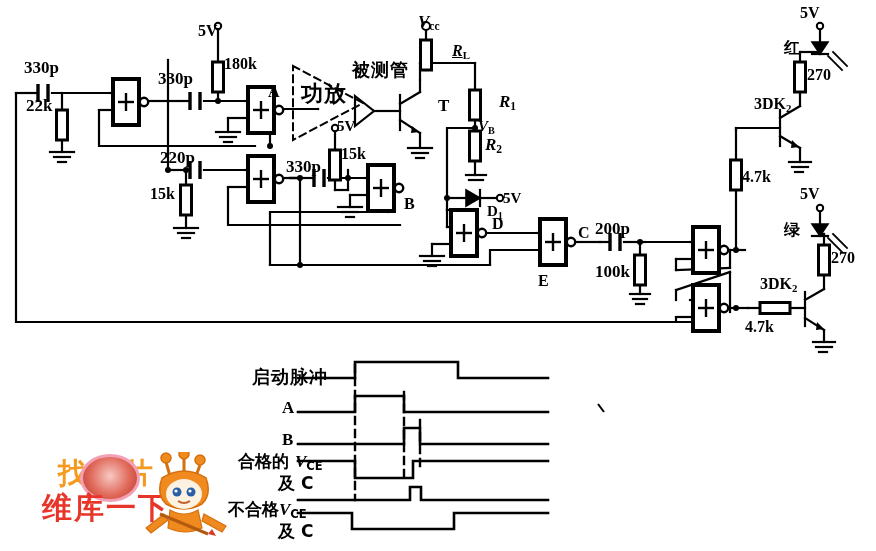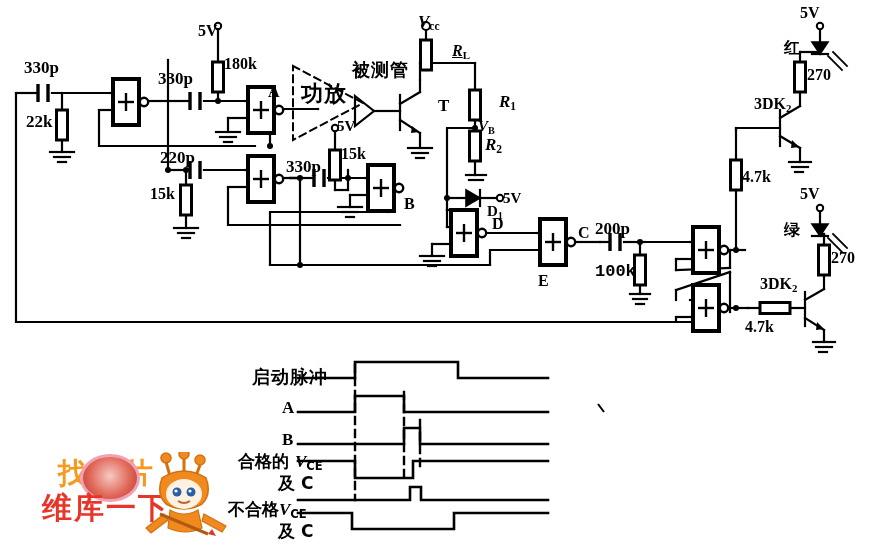--- a/index.html
+++ b/index.html
@@ -334,21 +334,21 @@
 
       <path d="M298 513 L352 513 L352 529 L454 529 L454 513 L548 513"></path>
     </g>
 
     <g stroke="#000" stroke-width="2">
       <line x1="598" y1="404" x2="604" y2="412"></line>
     </g>
   </svg>
 
   <div class="lbl" style="left:24px;top:58px;font-size:17px;">330p</div>
-  <div class="lbl" style="left:26px;top:112px;font-size:17px;">22k</div>
+  <div class="lbl" style="left:26px;top:96px;font-size:17px;">22k</div>
   <div class="lbl" style="left:158px;top:69px;font-size:17px;">330p</div>
   <div class="lbl" style="left:224px;top:55px;font-size:16px;">180k</div>
   <div class="lbl" style="left:198px;top:22px;font-size:16px;">5V</div>
   <div class="lbl" style="left:160px;top:148px;font-size:17px;">220p</div>
   <div class="lbl" style="left:150px;top:185px;font-size:16px;">15k</div>
   <div class="lbl" style="left:286px;top:157px;font-size:17px;">330p</div>
   <div class="lbl" style="left:341px;top:145px;font-size:16px;">15k</div>
   <div class="lbl" style="left:337px;top:118px;font-size:15px;">5V</div>
 
   <div class="lbl" style="left:268px;top:83px;font-size:16px;">A</div>
@@ -362,21 +362,21 @@
   <div class="lbl" style="left:418px;top:12px;font-size:17px;"><span class="ital">V</span><span class="sub">cc</span></div>
   <div class="lbl" style="left:452px;top:42px;font-size:16px;text-decoration:underline;"><span class="ital">R</span><span class="sub">L</span></div>
   <div class="lbl" style="left:438px;top:96px;font-size:17px;">T</div>
   <div class="lbl" style="left:485px;top:92px;font-size:17px;margin-left:14px;"><span class="ital">R</span><span class="sub">1</span></div>
   <div class="lbl" style="left:478px;top:118px;font-size:15px;"><span class="ital">V</span><span class="sub">B</span></div>
   <div class="lbl" style="left:485px;top:135px;font-size:17px;"><span class="ital">R</span><span class="sub">2</span></div>
   <div class="lbl" style="left:487px;top:172px;font-size:15px;margin-top:31px;">D<span class="sub">1</span></div>
   <div class="lbl" style="left:503px;top:190px;font-size:15px;">5V</div>
 
   <div class="lbl" style="left:595px;top:219px;font-size:17px;">200p</div>
-  <div class="lbl" style="left:595px;top:262px;font-size:17px;font-family:Liberation Mono, monospace;">100k</div>
+  <div class="lbl" style="left:595px;top:262px;font-size:17px;">100k</div>
   <div class="lbl" style="left:742px;top:168px;font-size:16px;">4.7k</div>
   <div class="lbl" style="left:745px;top:318px;font-size:16px;">4.7k</div>
 
   <div class="lbl" style="left:800px;top:4px;font-size:16px;">5V</div>
   <div class="lbl cn" style="left:784px;top:38px;font-size:16px;">红</div>
   <div class="lbl" style="left:807px;top:66px;font-size:16px;">270</div>
   <div class="lbl" style="left:754px;top:95px;font-size:16px;">3DK<span class="sub">2</span></div>
 
   <div class="lbl" style="left:800px;top:185px;font-size:16px;">5V</div>
   <div class="lbl cn" style="left:784px;top:220px;font-size:16px;">绿</div>

